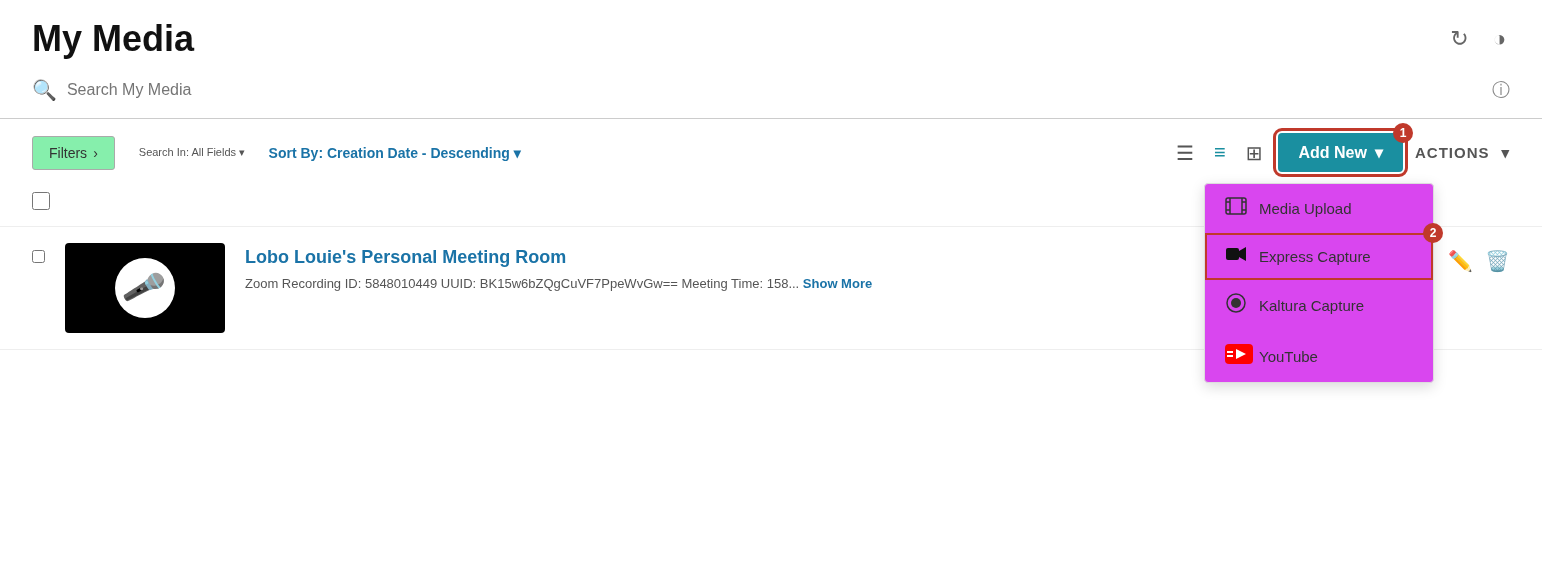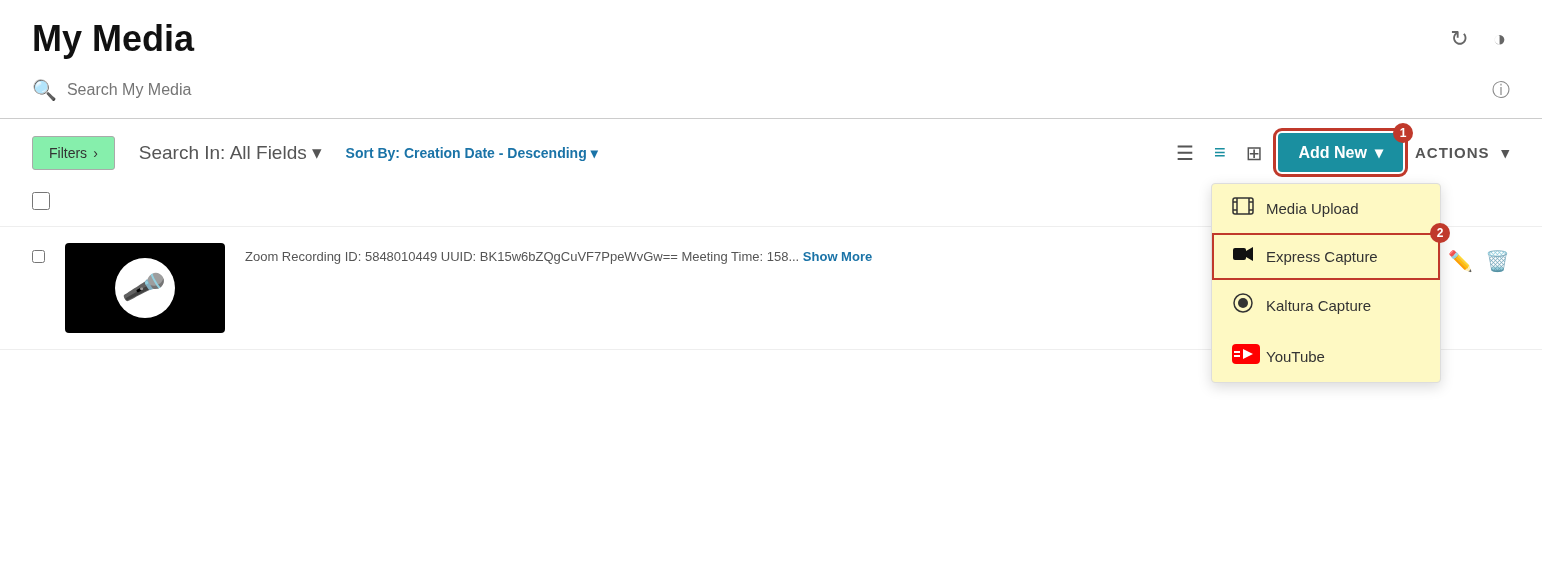--- a/index.html
+++ b/index.html
@@ -95,21 +95,21 @@
       font-size: 14px;
       cursor: pointer;
       border-radius: 3px;
       color: #333;
       display: flex;
       align-items: center;
       gap: 6px;
     }
 
     .search-in-label {
-      font-size: 19px;
+      font-size: 11px;
       color: #555;
     }
 
     .sort-by-label {
       font-size: 14px;
       color: #1a73a7;
       cursor: pointer;
       display: flex;
       align-items: flex-end;
       gap: 4px;
@@ -174,22 +174,22 @@
       cursor: pointer;
       letter-spacing: 1px;
       display: flex;
       align-items: center;
       gap: 12px;
     }
 
     .dropdown-menu {
       position: absolute;
       top: 50px;
-      right: 69px;
-      background: #fef9c3;
+      right: 76px;
+      background: #d946ef;
       border: 1px solid #ddd;
       box-shadow: 0 4px 14px rgba(0,0,0,0.15);
       border-radius: 4px;
       min-width: 230px;
       z-index: 100;
     }
 
     .dropdown-item {
       display: flex;
       align-items: center;
@@ -438,20 +438,21 @@
 <div class="media-row">
   <div class="media-row-checkbox">
     <input type="checkbox" style="">
   </div>
   <div class="media-thumbnail">
     <div class="media-thumbnail-inner">
       <span style="font-size:32px;transform:rotate(15deg);display:inline-block;">🎤</span>
     </div>
   </div>
   <div class="media-info">
+    <div class="media-title">Lobo Louie's Personal Meeting Room</div>
     <div class="media-desc">
       <span>Zoom Recording ID: 5848010449 UUID: BK15w6bZQgCuVF7PpeWvGw== Meeting Time: 158...</span>
       <span class="show-more">Show More</span>
     </div>
   </div>
   <div class="media-row-actions">
     <button class="media-action-icon" title="Edit">✏️</button>
     <button class="media-action-icon" title="Delete">🗑️</button>
   </div>
 </div>

